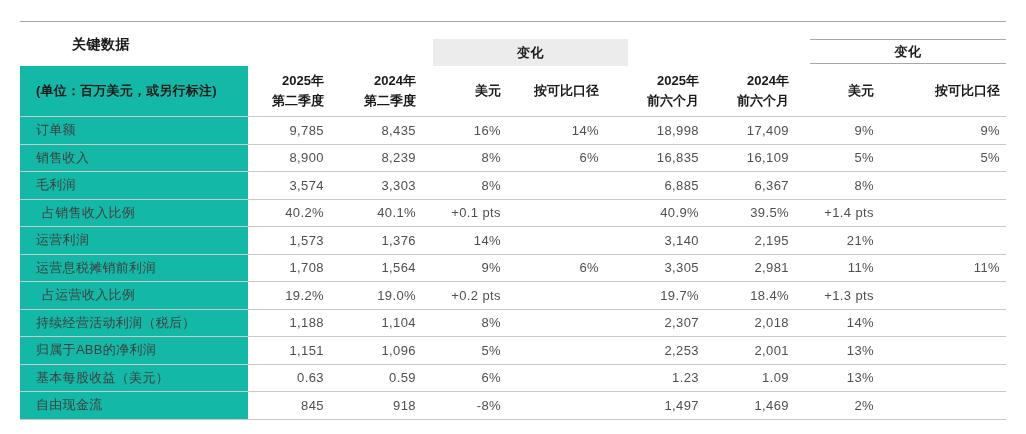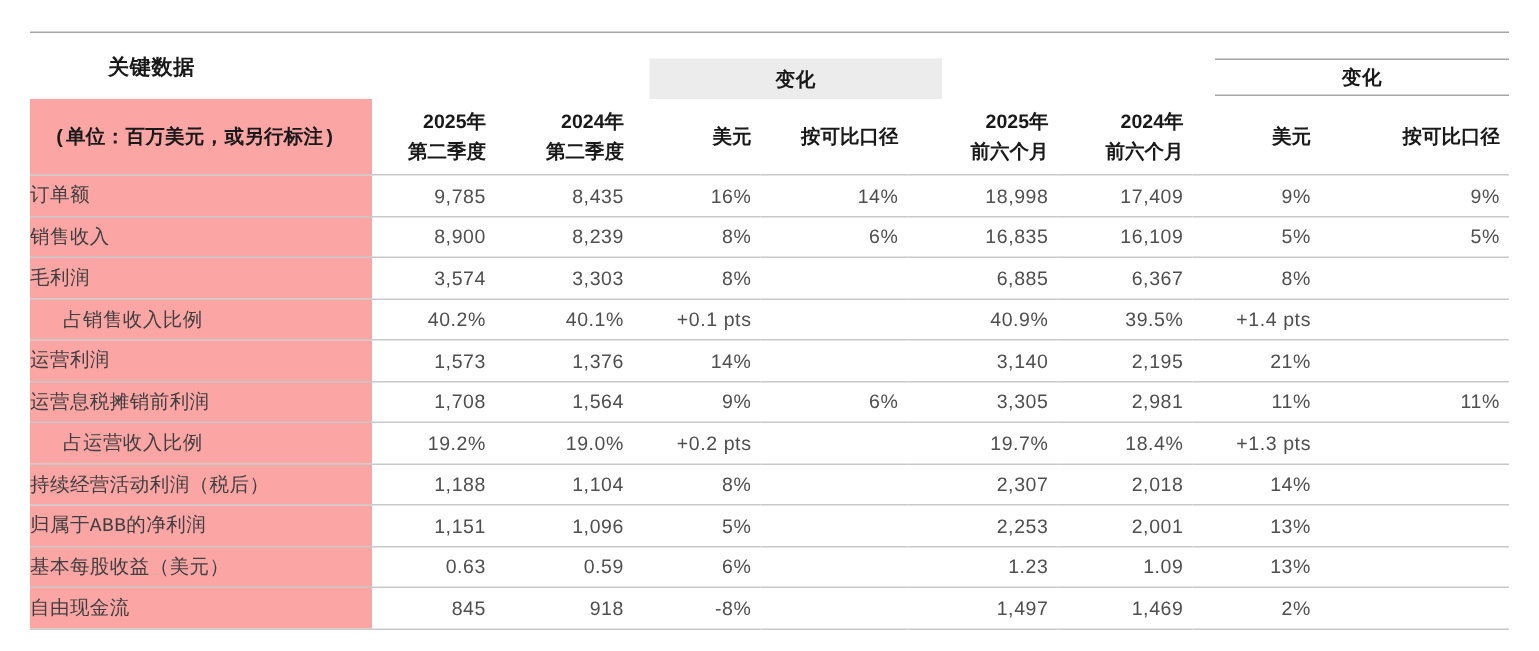--- a/index.html
+++ b/index.html
@@ -23,24 +23,24 @@
   }
   table.data-table {
     position:absolute; left:20px; top:66px; width:986px;
     border-collapse:collapse; table-layout:fixed; font-size:13px;
   }
   .data-table th, .data-table td { padding:0; vertical-align:middle; }
   .header-row th { height:50px; font-weight:bold; color:#191919; }
   .header-row .label-col { text-align:left; padding-left:16px; font-size:13px; letter-spacing:0.2px; }
   .header-row .num { text-align:right; padding-right:6px; }
   .header-row .num div { line-height:20px; }
-  .label-col { background:#fca5a5;font-family:Liberation Mono, monospace; }
+  .label-col { background:#14b8a6; }
   .data-row td { height:26.5px; border-top:1px solid #c9c9c9; }
   .data-row:last-child td { border-bottom:1px solid #c9c9c9; }
-  .data-row .label-col { text-align:left; color:#3f3f3f; letter-spacing:0.3px; }
+  .data-row .label-col { text-align:left; padding-left:16px; color:#3f3f3f; letter-spacing:0.3px; }
   .data-row .label-col.indent { padding-left:22px; }
   .data-row .num { text-align:right; padding-right:6px; color:#4f4f4f; letter-spacing:0.4px; }
 </style>
 </head>
 <body>
 
 <div class="sheet">
   <div class="top-rule"></div>
   <div class="page-title">关键数据</div>
   <div class="group-q">变化</div>

